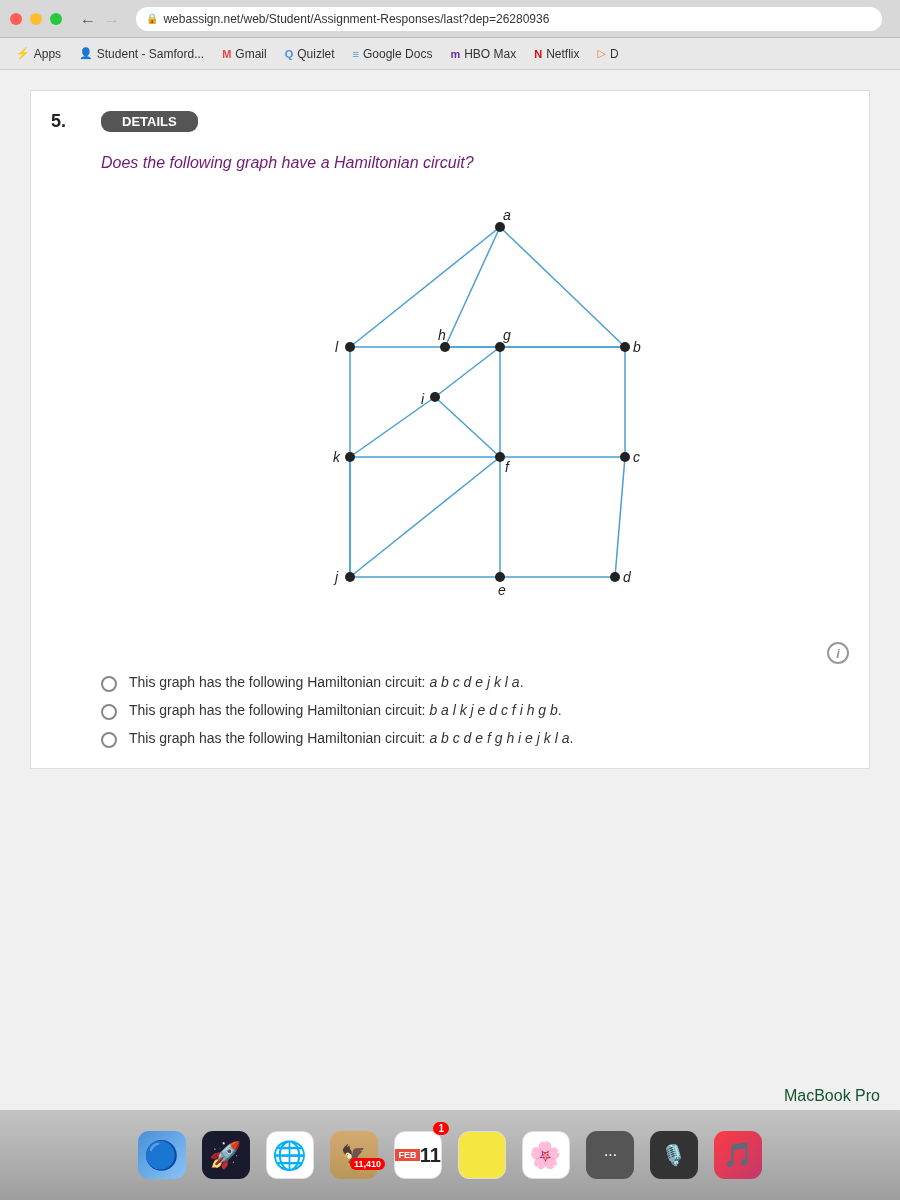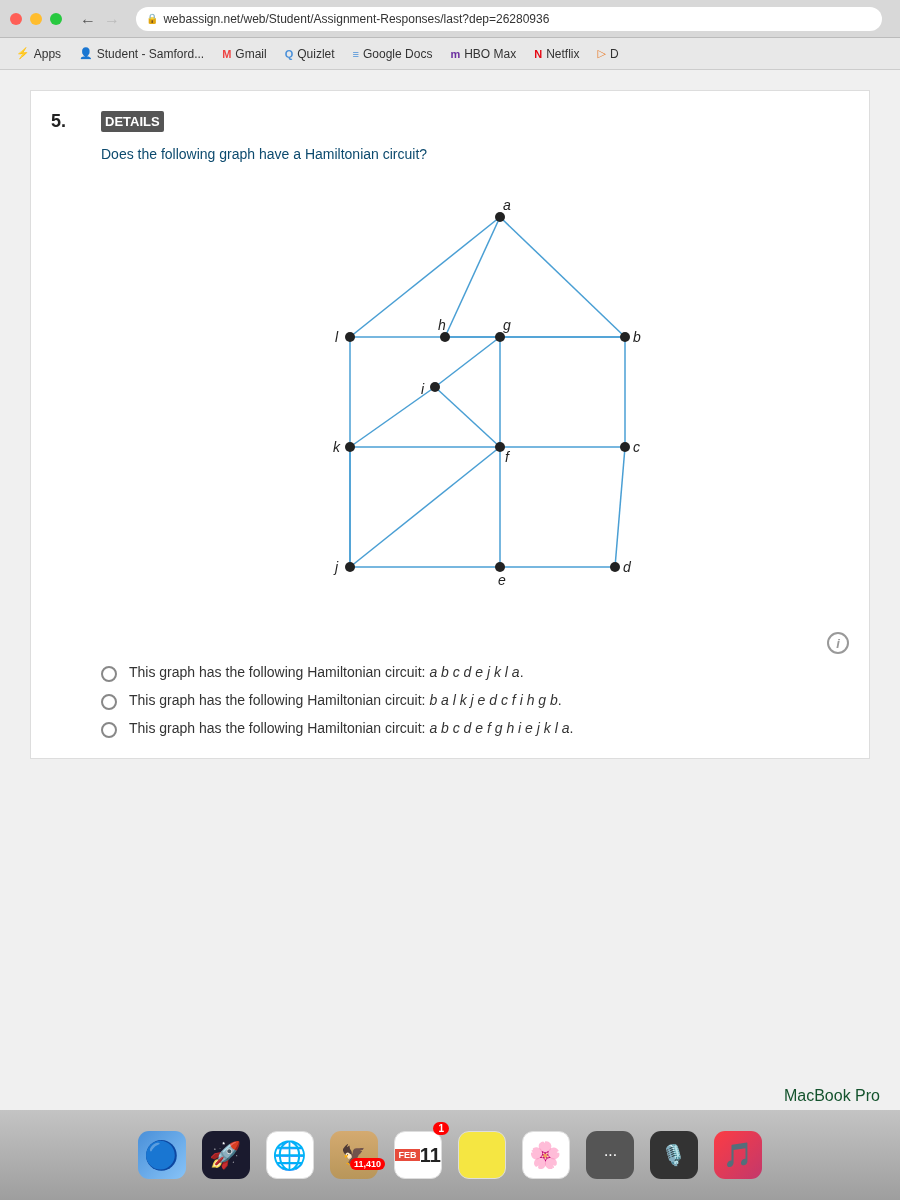--- a/index.html
+++ b/index.html
@@ -91,29 +91,30 @@
       min-width: 30px;
     }
     .question-body { flex: 1; }
 
     .details-badge {
       display: inline-block;
       background: #555;
       color: white;
       font-size: 13px;
       font-weight: bold;
-      padding: 3px 4px;
-      border-radius: 2px;
-      margin-bottom: 14px;
+      padding: 3px 21px;
+      border-radius: 9px;
+      margin-bottom: 22px;
     }
 
     .question-text {
-      font-size: 14px;
-      color: #0c4a6e;
+      font-size: 16px;
+      color: #701a75;
       margin-bottom: 20px;
+      font-style: italic;
     }
 
     
     .graph-container {
       display: flex;
       justify-content: center;
       margin-bottom: 20px;
     }
 
     

